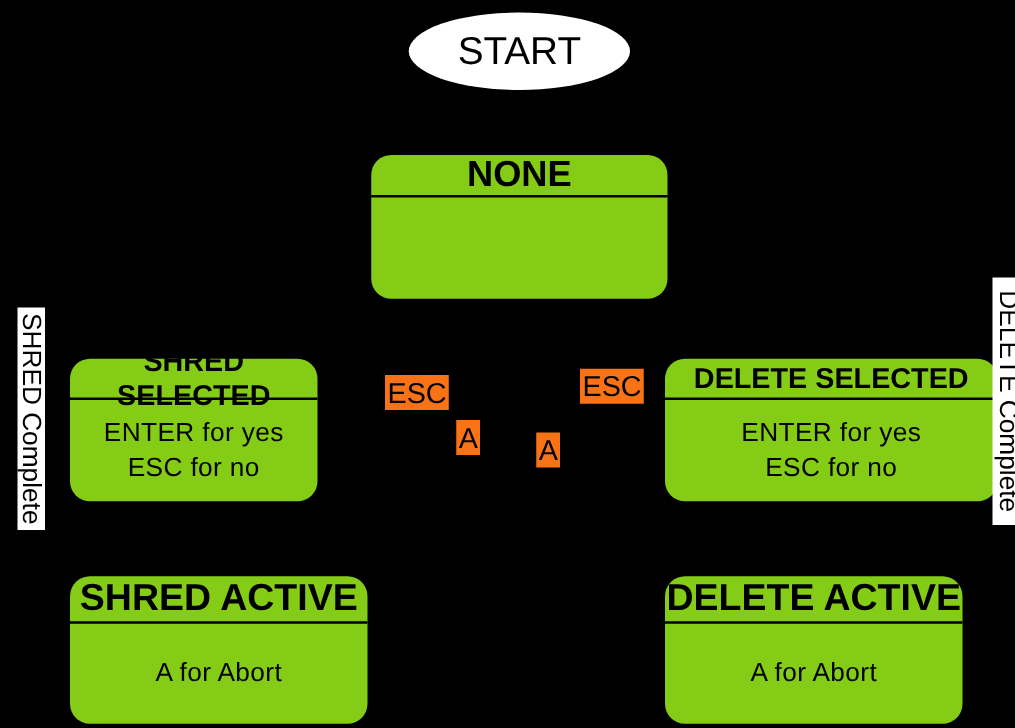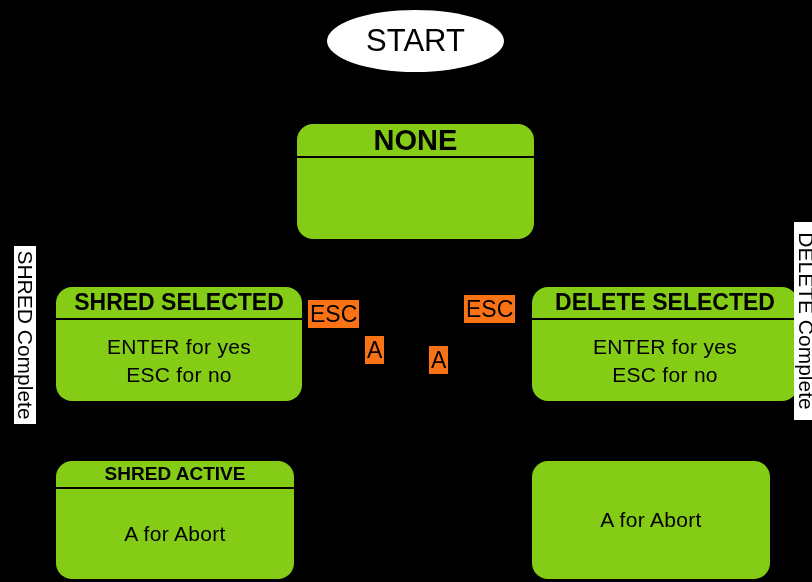--- a/index.html
+++ b/index.html
@@ -44,29 +44,29 @@
     display: flex; flex-direction: column;
     align-items: center; justify-content: center;
     font-size: 21px;
     line-height: 28px;
     letter-spacing: 0.3px;
   }
 
   .node-none { left: 285px; top: 124px; width: 237px; height: 115px; }
   .node-none .title { height: 34px; font-size: 29px; }
 
-  .node-shred-selected  { left: 44px;  top: 287px; width: 246px; height: 114px; }
+  .node-shred-selected  { left: 44px;  top: 287px; width: 198px; height: 114px; }
   .node-delete-selected { left: 520px; top: 287px; width: 266px; height: 114px; }
   .node-shred-selected .title,
   .node-delete-selected .title { height: 33px; font-size: 23px; }
 
   .node-shred-active  { left: 44px;  top: 461px; width: 238px; height: 118px; }
   .node-delete-active { left: 520px; top: 461px; width: 238px; height: 118px; }
   .node-shred-active .title,
-  .node-delete-active .title { height: 28px; font-size: 19px; text-align: right; }
+  .node-delete-active .title { height: 38px; font-size: 30px; text-align: right; }
 
   .edge-label {
     position: absolute;
     background: #f97316;
     font-size: 23px;
     line-height: 26px;
     padding: 1px 2px;
     white-space: nowrap;
   }
   .esc-left  { left: 296px; top: 300px; }
@@ -118,20 +118,21 @@
   </div>
 
   <div class="node node-shred-active">
     <div class="title">SHRED ACTIVE</div>
     <div class="body">
       <div class="line">A for Abort</div>
     </div>
   </div>
 
   <div class="node node-delete-active">
+    <div class="title">DELETE ACTIVE</div>
     <div class="body">
       <div class="line">A for Abort</div>
     </div>
   </div>
 
   <div class="edge-label esc-left">ESC</div>
 
   <div class="edge-label esc-right">ESC</div>
 
   <div class="edge-label a-left">A</div>

